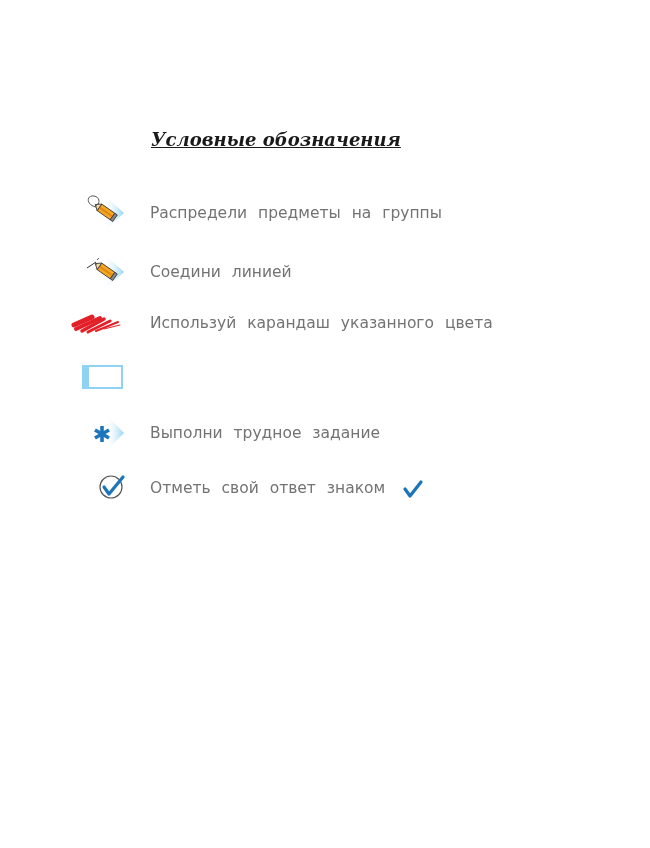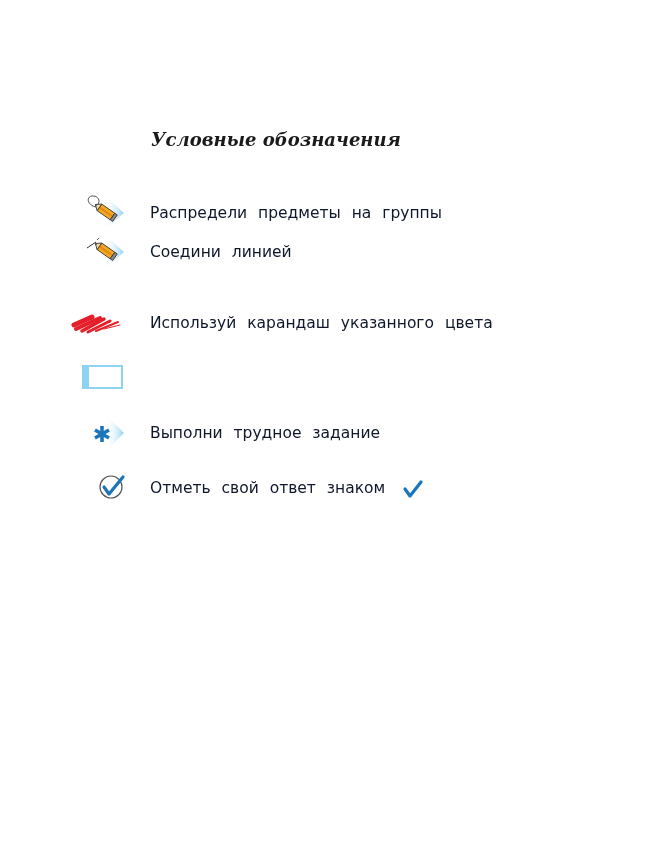--- a/index.html
+++ b/index.html
@@ -18,37 +18,38 @@
     .title {
       position: absolute;
       left: 151px;
       top: 129px;
       font-family: "DejaVu Serif", "Liberation Serif", serif;
       font-style: italic;
       font-weight: bold;
       font-size: 18px;
       color: #1a1a1a;
       letter-spacing: 0px;
+      text-decoration: underline;
     }
     .legend-row {
       position: absolute;
       left: 0;
       width: 650px;
       height: 40px;
     }
     .legend-icon {
       position: absolute;
       top: 0;
     }
     .legend-label {
       position: absolute;
       left: 150px;
       font-size: 15.5px;
       line-height: 20px;
-      color: #0f172a;
+      color: #737373;
       word-spacing: 6px;
       white-space: nowrap;
     }
     .inline-check {
       display: inline-block;
       vertical-align: middle;
       margin-left: 6px;
     }
   </style>
 </head>
@@ -72,21 +73,21 @@
         <rect x="17" y="14" width="16" height="8" fill="#f5a623" stroke="#333" stroke-width="0.8"></rect>
         <rect x="17" y="17" width="16" height="2" fill="#e08a10"></rect>
         <polygon points="17,14 12,18 17,22" fill="#f2d9a6" stroke="#333" stroke-width="0.8"></polygon>
         <polygon points="13.5,17 12,18 13.5,19" fill="#333"></polygon>
         <rect x="33" y="14" width="3" height="8" fill="#888" stroke="#333" stroke-width="0.8"></rect>
       </g>
     </svg>
     <div class="legend-label" style="top:10px;">Распредели предметы на группы</div>
   </div>
 
-  <div class="legend-row" style="top:232px;text-decoration:underline;">
+  <div class="legend-row" style="top:252px;text-decoration:underline;">
     <svg class="legend-icon" style="left:80px;" width="50" height="42" viewBox="0 0 50 42">
       <defs>
         <linearGradient id="blueArrow2" x1="0" y1="0" x2="1" y2="0">
           <stop offset="0" stop-color="#ffffff" stop-opacity="0"></stop>
           <stop offset="1" stop-color="#8fd3f2"></stop>
         </linearGradient>
       </defs>
       <polygon points="24,2 44,20 24,38" fill="url(#blueArrow2)"></polygon>
       <line x1="7" y1="16" x2="16" y2="10" stroke="#333" stroke-width="1"></line>
       <line x1="17" y1="8" x2="19" y2="6" stroke="#333" stroke-width="0.8"></line>

